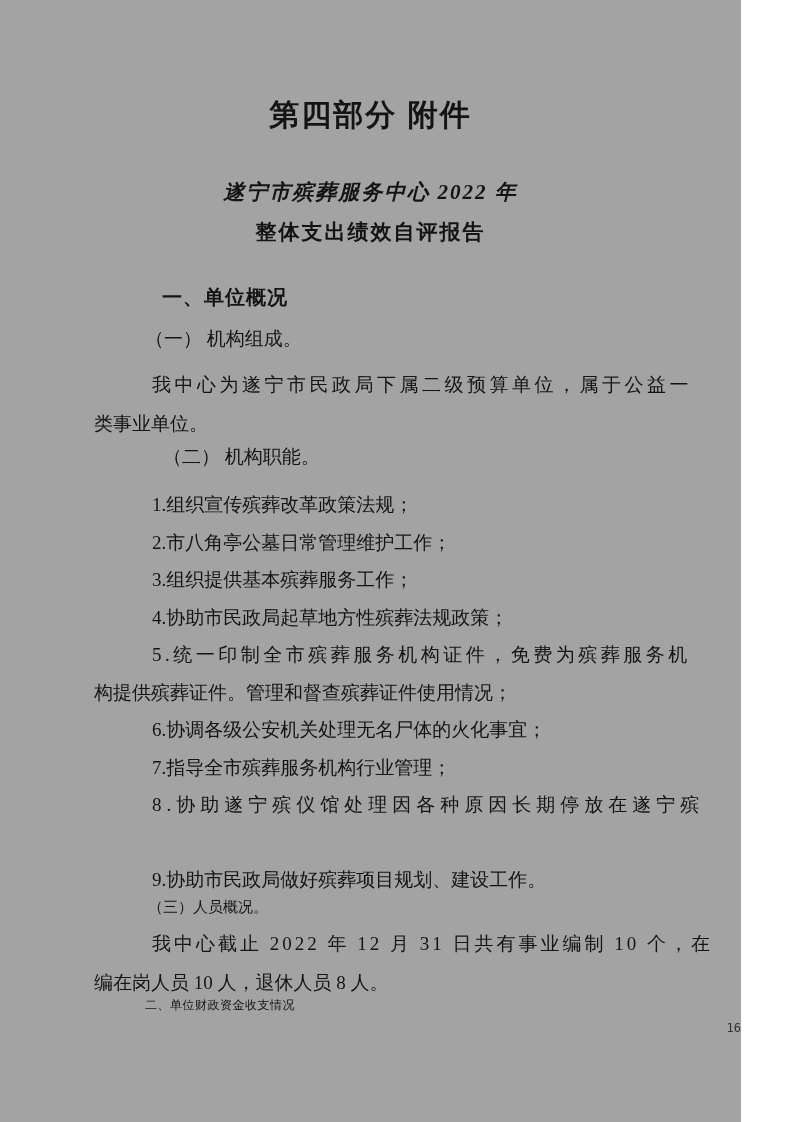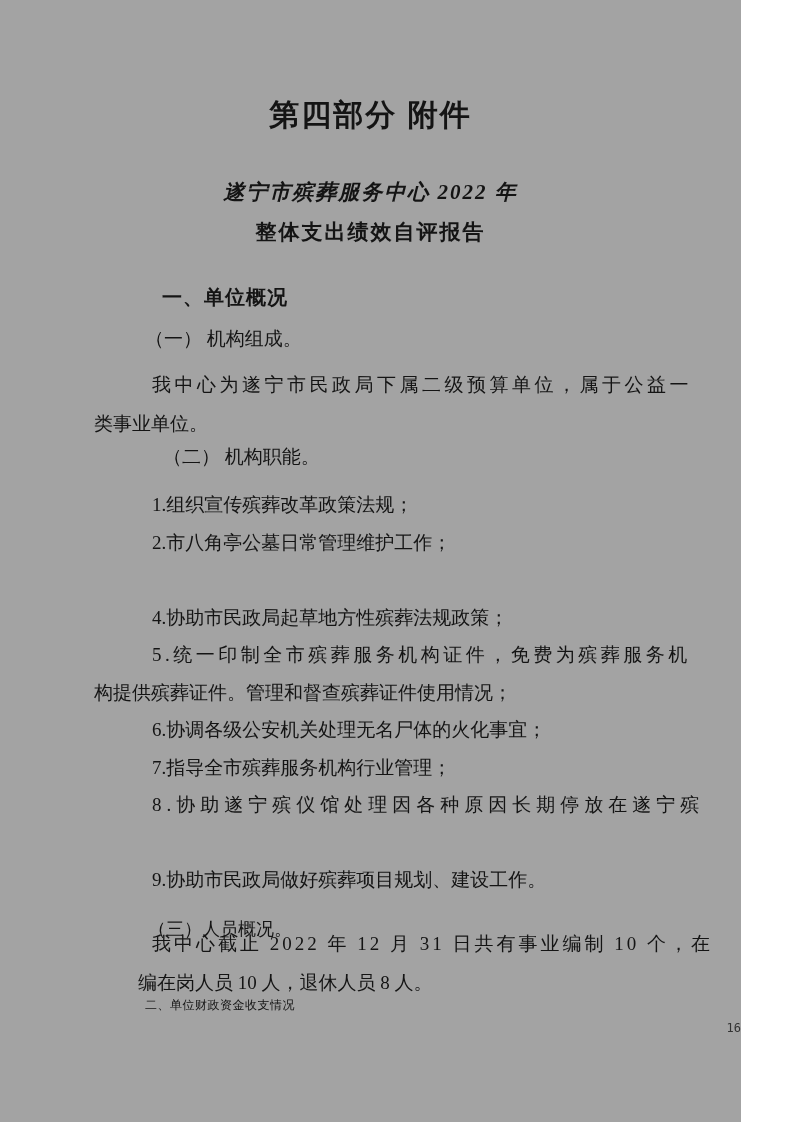--- a/index.html
+++ b/index.html
@@ -45,23 +45,22 @@
     font-weight: bold;
     font-size: 20px;
     letter-spacing: 1px;
   }
   
   .kai {
     font-family: "Liberation Serif", serif;
     font-size: 19px;
   }
   .kai-sm {
-    font-family: Liberation Sans, sans-serif;
-    font-size: 18px;
-    margin-top: 19px;
+    font-family: Liberation Mono, monospace;
+    font-size: 15px;
   }
   
   .h2-sm {
     font-family: "Liberation Sans", sans-serif;
     font-weight: normal;
     font-size: 12px;
     letter-spacing: 0.5px;
   }
   .ls3  { letter-spacing: 3px; }
   .ls35 { letter-spacing: 3.5px; }
@@ -92,39 +91,40 @@
   <div class="line kai ls35" style="top:375px;left:152px;">我中心为遂宁市民政局下属二级预算单位，属于公益一</div>
 
   <div class="line kai" style="top:414px;left:94px;">类事业单位。</div>
 
   <div class="line kai" style="top:447px;left:163px;">（二） 机构职能。</div>
 
   <div class="line kai" style="top:495px;left:152px;">1.组织宣传殡葬改革政策法规；</div>
 
   <div class="line kai" style="top:533px;left:152px;">2.市八角亭公墓日常管理维护工作；</div>
 
+  <div class="line kai" style="top:570px;left:152px;">3.组织提供基本殡葬服务工作；</div>
 
   <div class="line kai" style="top:608px;left:152px;">4.协助市民政局起草地方性殡葬法规政策；</div>
 
   <div class="line kai ls35" style="top:645px;left:152px;">5.统一印制全市殡葬服务机构证件，免费为殡葬服务机</div>
 
   <div class="line kai" style="top:683px;left:94px;">构提供殡葬证件。管理和督查殡葬证件使用情况；</div>
 
   <div class="line kai" style="top:720px;left:152px;">6.协调各级公安机关处理无名尸体的火化事宜；</div>
 
   <div class="line kai" style="top:758px;left:152px;">7.指导全市殡葬服务机构行业管理；</div>
 
   <div class="line kai ls5" style="top:795px;left:152px;">8.协助遂宁殡仪馆处理因各种原因长期停放在遂宁殡</div>
 
 
   <div class="line kai" style="top:870px;left:152px;">9.协助市民政局做好殡葬项目规划、建设工作。</div>
 
   <div class="line kai-sm" style="top:901px;left:148px;">（三）人员概况。</div>
 
   <div class="line kai ls3" style="top:934px;left:152px;">我中心截止 2022 年 12 月 31 日共有事业编制 10 个，在</div>
 
-  <div class="line kai" style="top:973px;left:94px;margin-left:44px;">编在岗人员 10 人，退休人员 8 人。</div>
+  <div class="line kai" style="top:973px;left:94px;">编在岗人员 10 人，退休人员 8 人。</div>
 
   <div class="line h2-sm" style="top:999px;left:145px;">二、单位财政资金收支情况</div>
 
   <div class="line pagenum" style="top:1022px;">16</div>
 
 </div>
 
 </body></html>

